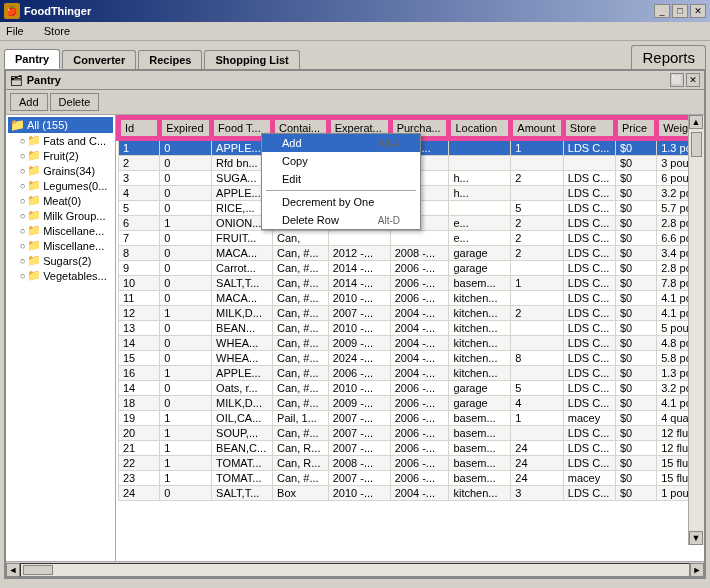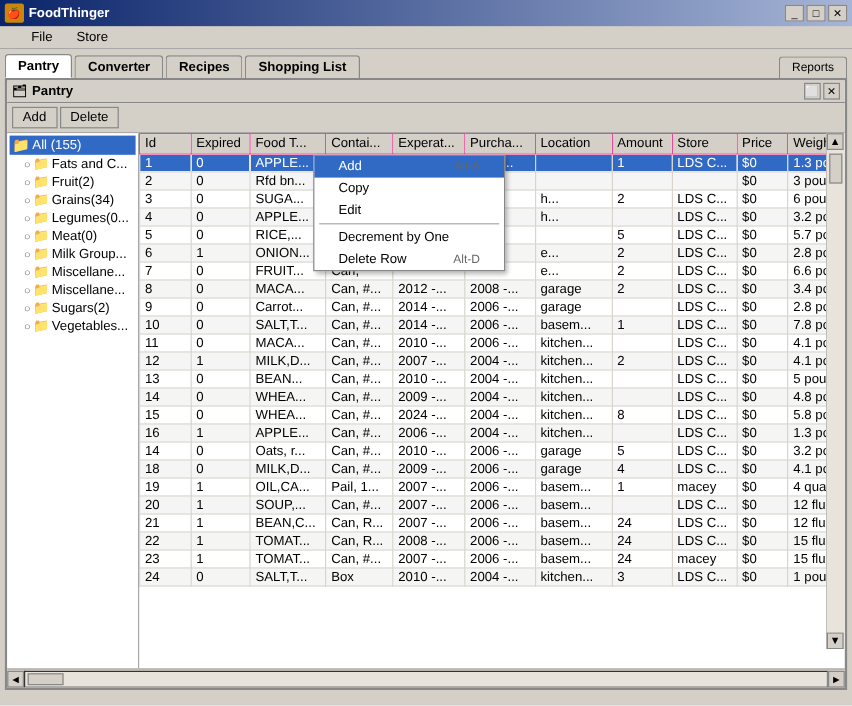--- a/index.html
+++ b/index.html
@@ -46,21 +46,21 @@
       font-size: 9px;
       display: flex; align-items: center; justify-content: center;
       cursor: pointer;
       color: black;
     }
 
     
     .menu-bar {
       background: #d4d0c8;
       display: flex;
-      padding: 2px 20px;
+      padding: 2px 0;
       gap: 8px;
       border-bottom: 1px solid #a8a8a8;
     }
     .menu-item {
       padding: 1px 6px;
       cursor: pointer;
       font-size: 11px;
     }
 
     
@@ -86,21 +86,21 @@
       background: #ffffff;
       border-bottom: 1px solid white;
       font-weight: bold;
     }
     .tab-reports {
       padding: 3px 10px;
       background: #d4d0c8;
       border: 1px solid #888;
       border-bottom: none;
       cursor: pointer;
-      font-size: 10px;
+      font-size: 15px;
       border-radius: 3px 3px 0 0;
       margin-bottom: 0;
     }
 
     
     .main-content {
       background: #d4d0c8;
       padding: 0 4px 4px;
       height: calc(588px - 22px - 22px - 30px);
     }
@@ -221,21 +221,21 @@
       position: relative;
     }
     table {
       border-collapse: collapse;
       font-size: 11px;
       width: 100%;
       min-width: 600px;
     }
     thead th {
       background: #d4d0c8;
-      border: 1px solid #ec4899;
+      border: 5px solid #ec4899;
       padding: 2px 4px;
       text-align: left;
       white-space: nowrap;
       position: sticky;
       top: 0;
       font-weight: normal;
       min-width: 40px;
     }
     tbody td {
       border: 1px solid #d8d4cc;

